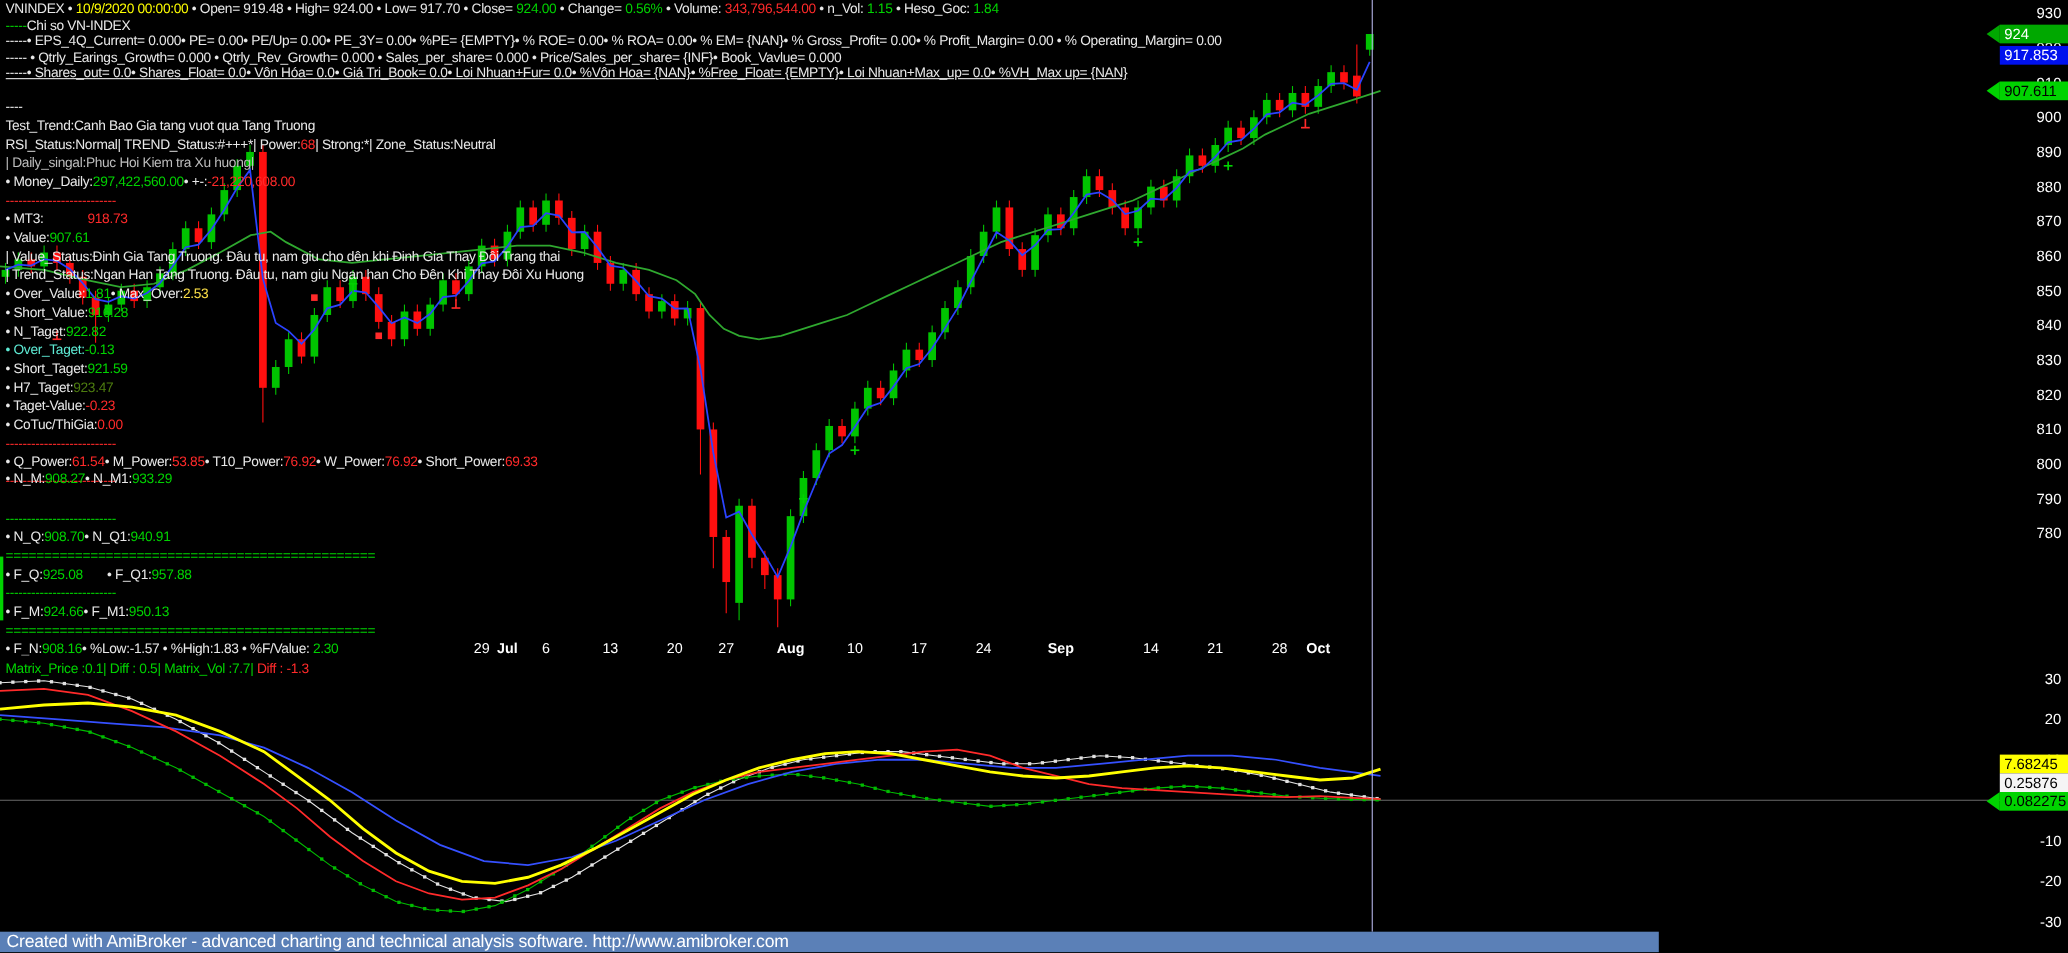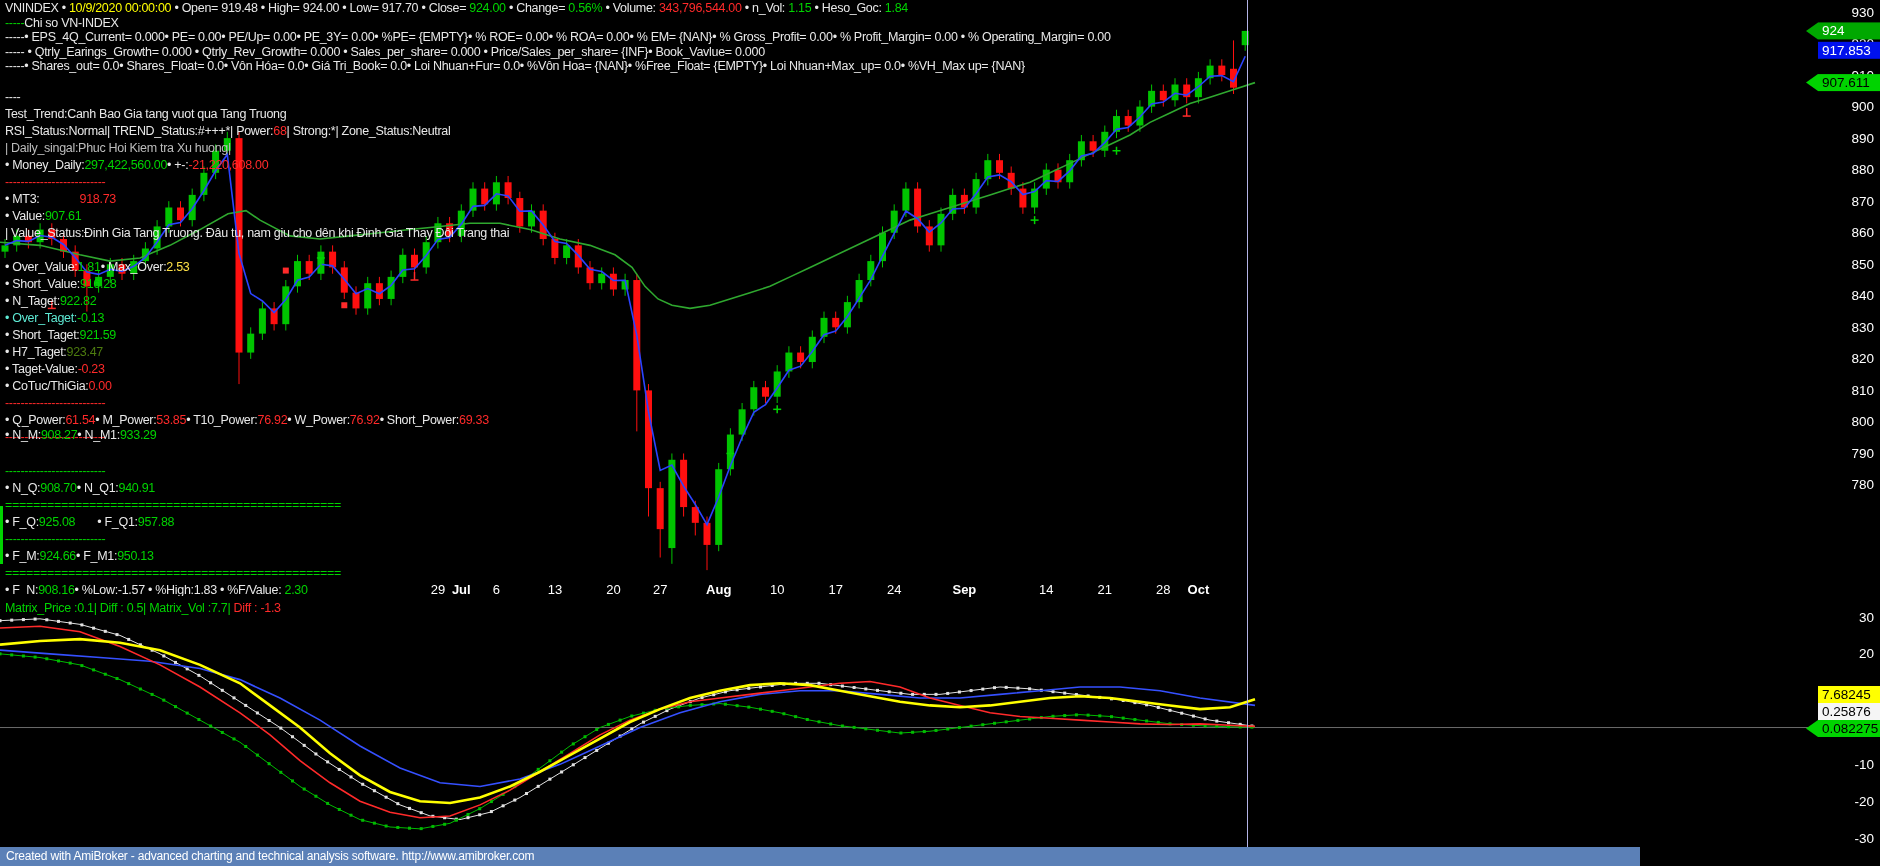--- a/index.html
+++ b/index.html
@@ -5,22 +5,22 @@
   html,body{margin:0;padding:0;background:#000;}
   #app{position:relative;width:1880px;height:866px;background:#000;overflow:hidden;
        font-family:"Liberation Sans",sans-serif;}
   #main-chart,#ind-chart{position:absolute;left:0;}
   #main-chart{top:0;}
   #ind-chart{top:600px;}
   #overlay{position:absolute;left:5px;top:0;width:1200px;height:596px;overflow:hidden;z-index:5;pointer-events:none;}
   .ovl{position:absolute;left:0;white-space:nowrap;font-size:12.5px;letter-spacing:-0.3px;line-height:14px;}
   #ind-title{position:absolute;left:5px;top:601px;z-index:5;font-size:12.5px;letter-spacing:-0.3px;white-space:nowrap;}
   #cursor{position:absolute;top:0;height:847px;width:1px;z-index:6;}
-  #status-bar{position:absolute;left:0;top:847px;width:1640px;height:19px;z-index:8;
-      color:#fff;font-size:12px;line-height:19px;padding-left:6px;box-sizing:border-box;letter-spacing:-0.2px;}
+  #status-bar{position:absolute;left:0;top:847px;width:1508px;height:19px;z-index:8;
+      color:#fff;font-size:16px;line-height:19px;padding-left:6px;box-sizing:border-box;letter-spacing:-0.2px;}
   #edge-mark{position:absolute;left:0;top:506px;width:3px;height:58px;z-index:4;}
   svg text{font-family:"Liberation Sans",sans-serif;}
 </style>
 </head>
 <body>
 
 <div id="app">
   <svg id="main-chart" width="1880" height="600">
       <line x1="5" y1="239.03760000000003" x2="5" y2="257.9574" stroke="#00c400" stroke-width="1"></line>
       <rect x="1.5" y="245.34420000000003" width="7" height="6.306599999999975" fill="#00c400"></rect>
@@ -294,30 +294,31 @@
       <text x="1822" y="54.803135100000155" fill="#ffffff" font-size="13.5">917.853</text>
       <polygon points="1806,82.59923370000004 1818,74.09923370000004 1818,91.09923370000004" fill="#00d300"></polygon>
       <rect x="1818" y="74.09923370000004" width="62" height="17" fill="#00d300"></rect>
       <text x="1822" y="87.09923370000004" fill="#000000" font-size="13.5">907.611</text>
     </svg>
   <div id="overlay">
       <div class="ovl" style="top: 1px;"><span style="color: rgb(232, 232, 232);">VNINDEX</span><span style="color: rgb(232, 232, 232);"> • </span><span style="color: rgb(255, 255, 0);">10/9/2020 00:00:00</span><span style="color: rgb(232, 232, 232);"> • Open= 919.48 • High= 924.00 • Low= 917.70 • Close= </span><span style="color: rgb(0, 211, 0);">924.00</span><span style="color: rgb(232, 232, 232);"> • Change= </span><span style="color: rgb(0, 211, 0);">0.56%</span><span style="color: rgb(232, 232, 232);"> • Volume: </span><span style="color: rgb(255, 42, 42);">343,796,544.00</span><span style="color: rgb(232, 232, 232);"> • n_Vol: </span><span style="color: rgb(0, 211, 0);">1.15</span><span style="color: rgb(232, 232, 232);"> • Heso_Goc: </span><span style="color: rgb(0, 211, 0);">1.84</span></div>
       <div class="ovl" style="top: 15.6px;"><span style="color: rgb(0, 211, 0);">-----</span><span style="color: rgb(232, 232, 232);">Chi so VN-INDEX</span></div>
       <div class="ovl" style="top: 30.2px;"><span style="color: rgb(232, 232, 232);">-----• EPS_4Q_Current= 0.000• PE= 0.00• PE/Up= 0.00• PE_3Y= 0.00• %PE= {EMPTY}• % ROE= 0.00• % ROA= 0.00• % EM= {NAN}• % Gross_Profit= 0.00• % Profit_Margin= 0.00 • % Operating_Margin= 0.00</span></div>
       <div class="ovl" style="top: 44.8px;"><span style="color: rgb(232, 232, 232);">----- • Qtrly_Earings_Growth= 0.000 • Qtrly_Rev_Growth= 0.000 • Sales_per_share= 0.000 • Price/Sales_per_share= {INF}• Book_Vavlue= 0.000</span></div>
-      <div class="ovl" style="top: 59.4px;"><span style="color: rgb(232, 232, 232);">-----• Shares_out= 0.0• Shares_Float= 0.0• Vôn Hóa= 0.0• Giá Tri_Book= 0.0• Loi Nhuan+Fur= 0.0• %Vôn Hoa= {NAN}• %Free_Float= {EMPTY}• Loi Nhuan+Max_up= 0.0• %VH_Max up= {NAN}</span></div>
+      <div class="ovl" style="top: 59.4px;"><span style="color: rgb(232, 232, 232); text-decoration: underline;">-----• Shares_out= 0.0• Shares_Float= 0.0• Vôn Hóa= 0.0• Giá Tri_Book= 0.0• Loi Nhuan+Fur= 0.0• %Vôn Hoa= {NAN}• %Free_Float= {EMPTY}• Loi Nhuan+Max_up= 0.0• %VH_Max up= {NAN}</span></div>
       <div class="ovl" style="top: 90px;"><span style="color: rgb(232, 232, 232);">----</span></div>
       <div class="ovl" style="top: 107px;"><span style="color: rgb(232, 232, 232);">Test_Trend:Canh Bao Gia tang vuot qua Tang Truong</span></div>
       <div class="ovl" style="top: 124px;"><span style="color: rgb(232, 232, 232);">RSI_Status:Normal| TREND_Status:#+++*| Power:</span><span style="color: rgb(255, 42, 42);">68</span><span style="color: rgb(232, 232, 232);">| Strong:*| Zone_Status:Neutral</span></div>
       <div class="ovl" style="top: 141px;"><span style="color: rgb(189, 189, 189);">| Daily_singal:Phuc Hoi Kiem tra Xu huong|</span></div>
       <div class="ovl" style="top: 158px;"><span style="color: rgb(232, 232, 232);">• Money_Daily:</span><span style="color: rgb(0, 211, 0);">297,422,560.00</span><span style="color: rgb(232, 232, 232);">• +-:</span><span style="color: rgb(255, 42, 42);">-21,220,608.00</span></div>
       <div class="ovl" style="top: 175px;"><span style="color: rgb(255, 42, 42);">--------------------------</span></div>
       <div class="ovl" style="top: 192px;"><span style="color: rgb(232, 232, 232);">• MT3:</span><span style="color: rgb(255, 42, 42); margin-left: 40px;">918.73</span></div>
       <div class="ovl" style="top: 209px;"><span style="color: rgb(232, 232, 232);">• Value:</span><span style="color: rgb(0, 211, 0);">907.61</span></div>
       <div class="ovl" style="top: 226px;"><span style="color: rgb(232, 232, 232);">| Value_Status:Đinh Gia Tang Truong. Đâu tu, nam giu cho dên khi Đinh Gia Thay Đôi Trang thai</span></div>
+      <div class="ovl" style="top: 243px;"><span style="color: rgb(232, 232, 232);">| Trend_Status:Ngan Han Tang Truong. Đâu tu, nam giu Ngan han Cho Đên Khi Thay Đôi Xu Huong</span></div>
       <div class="ovl" style="top: 260px;"><span style="color: rgb(232, 232, 232);">• Over_Value:</span><span style="color: rgb(0, 211, 0);">1.81</span><span style="color: rgb(232, 232, 232);">• Max_Over:</span><span style="color: #fde047;">2.53</span></div>
       <div class="ovl" style="top: 277px;"><span style="color: rgb(232, 232, 232);">• Short_Value:</span><span style="color: rgb(0, 211, 0);">916.28</span></div>
       <div class="ovl" style="top: 294px;"><span style="color: rgb(232, 232, 232);">• N_Taget:</span><span style="color: rgb(0, 211, 0);">922.82</span></div>
       <div class="ovl" style="top: 311px;"><span style="color: #5eead4;">• Over_Taget:</span><span style="color: rgb(0, 211, 0); margin-top: 36px;">-0.13</span></div>
       <div class="ovl" style="top: 328px;"><span style="color: rgb(232, 232, 232);">• Short_Taget:</span><span style="color: rgb(0, 211, 0);">921.59</span></div>
       <div class="ovl" style="top: 345px;"><span style="color: rgb(232, 232, 232);">• H7_Taget:</span><span style="color: #4d7c0f; text-align: right;">923.47</span></div>
       <div class="ovl" style="top: 362px;"><span style="color: rgb(232, 232, 232);">• Taget-Value:</span><span style="color: rgb(255, 42, 42);">-0.23</span></div>
       <div class="ovl" style="top: 379px;"><span style="color: rgb(232, 232, 232);">• CoTuc/ThiGia:</span><span style="color: rgb(255, 42, 42);">0.00</span></div>
       <div class="ovl" style="top: 396px;"><span style="color: rgb(255, 42, 42);">--------------------------</span></div>
       <div class="ovl" style="top: 413px;"><span style="color: rgb(232, 232, 232);">• Q_Power:</span><span style="color: rgb(255, 42, 42);">61.54</span><span style="color: rgb(232, 232, 232);">• M_Power:</span><span style="color: rgb(255, 42, 42);">53.85</span><span style="color: rgb(232, 232, 232);">• T10_Power:</span><span style="color: rgb(255, 42, 42);">76.92</span><span style="color: rgb(232, 232, 232);">• W_Power:</span><span style="color: rgb(255, 42, 42);">76.92</span><span style="color: rgb(232, 232, 232);">• Short_Power:</span><span style="color: rgb(255, 42, 42);">69.33</span></div>

